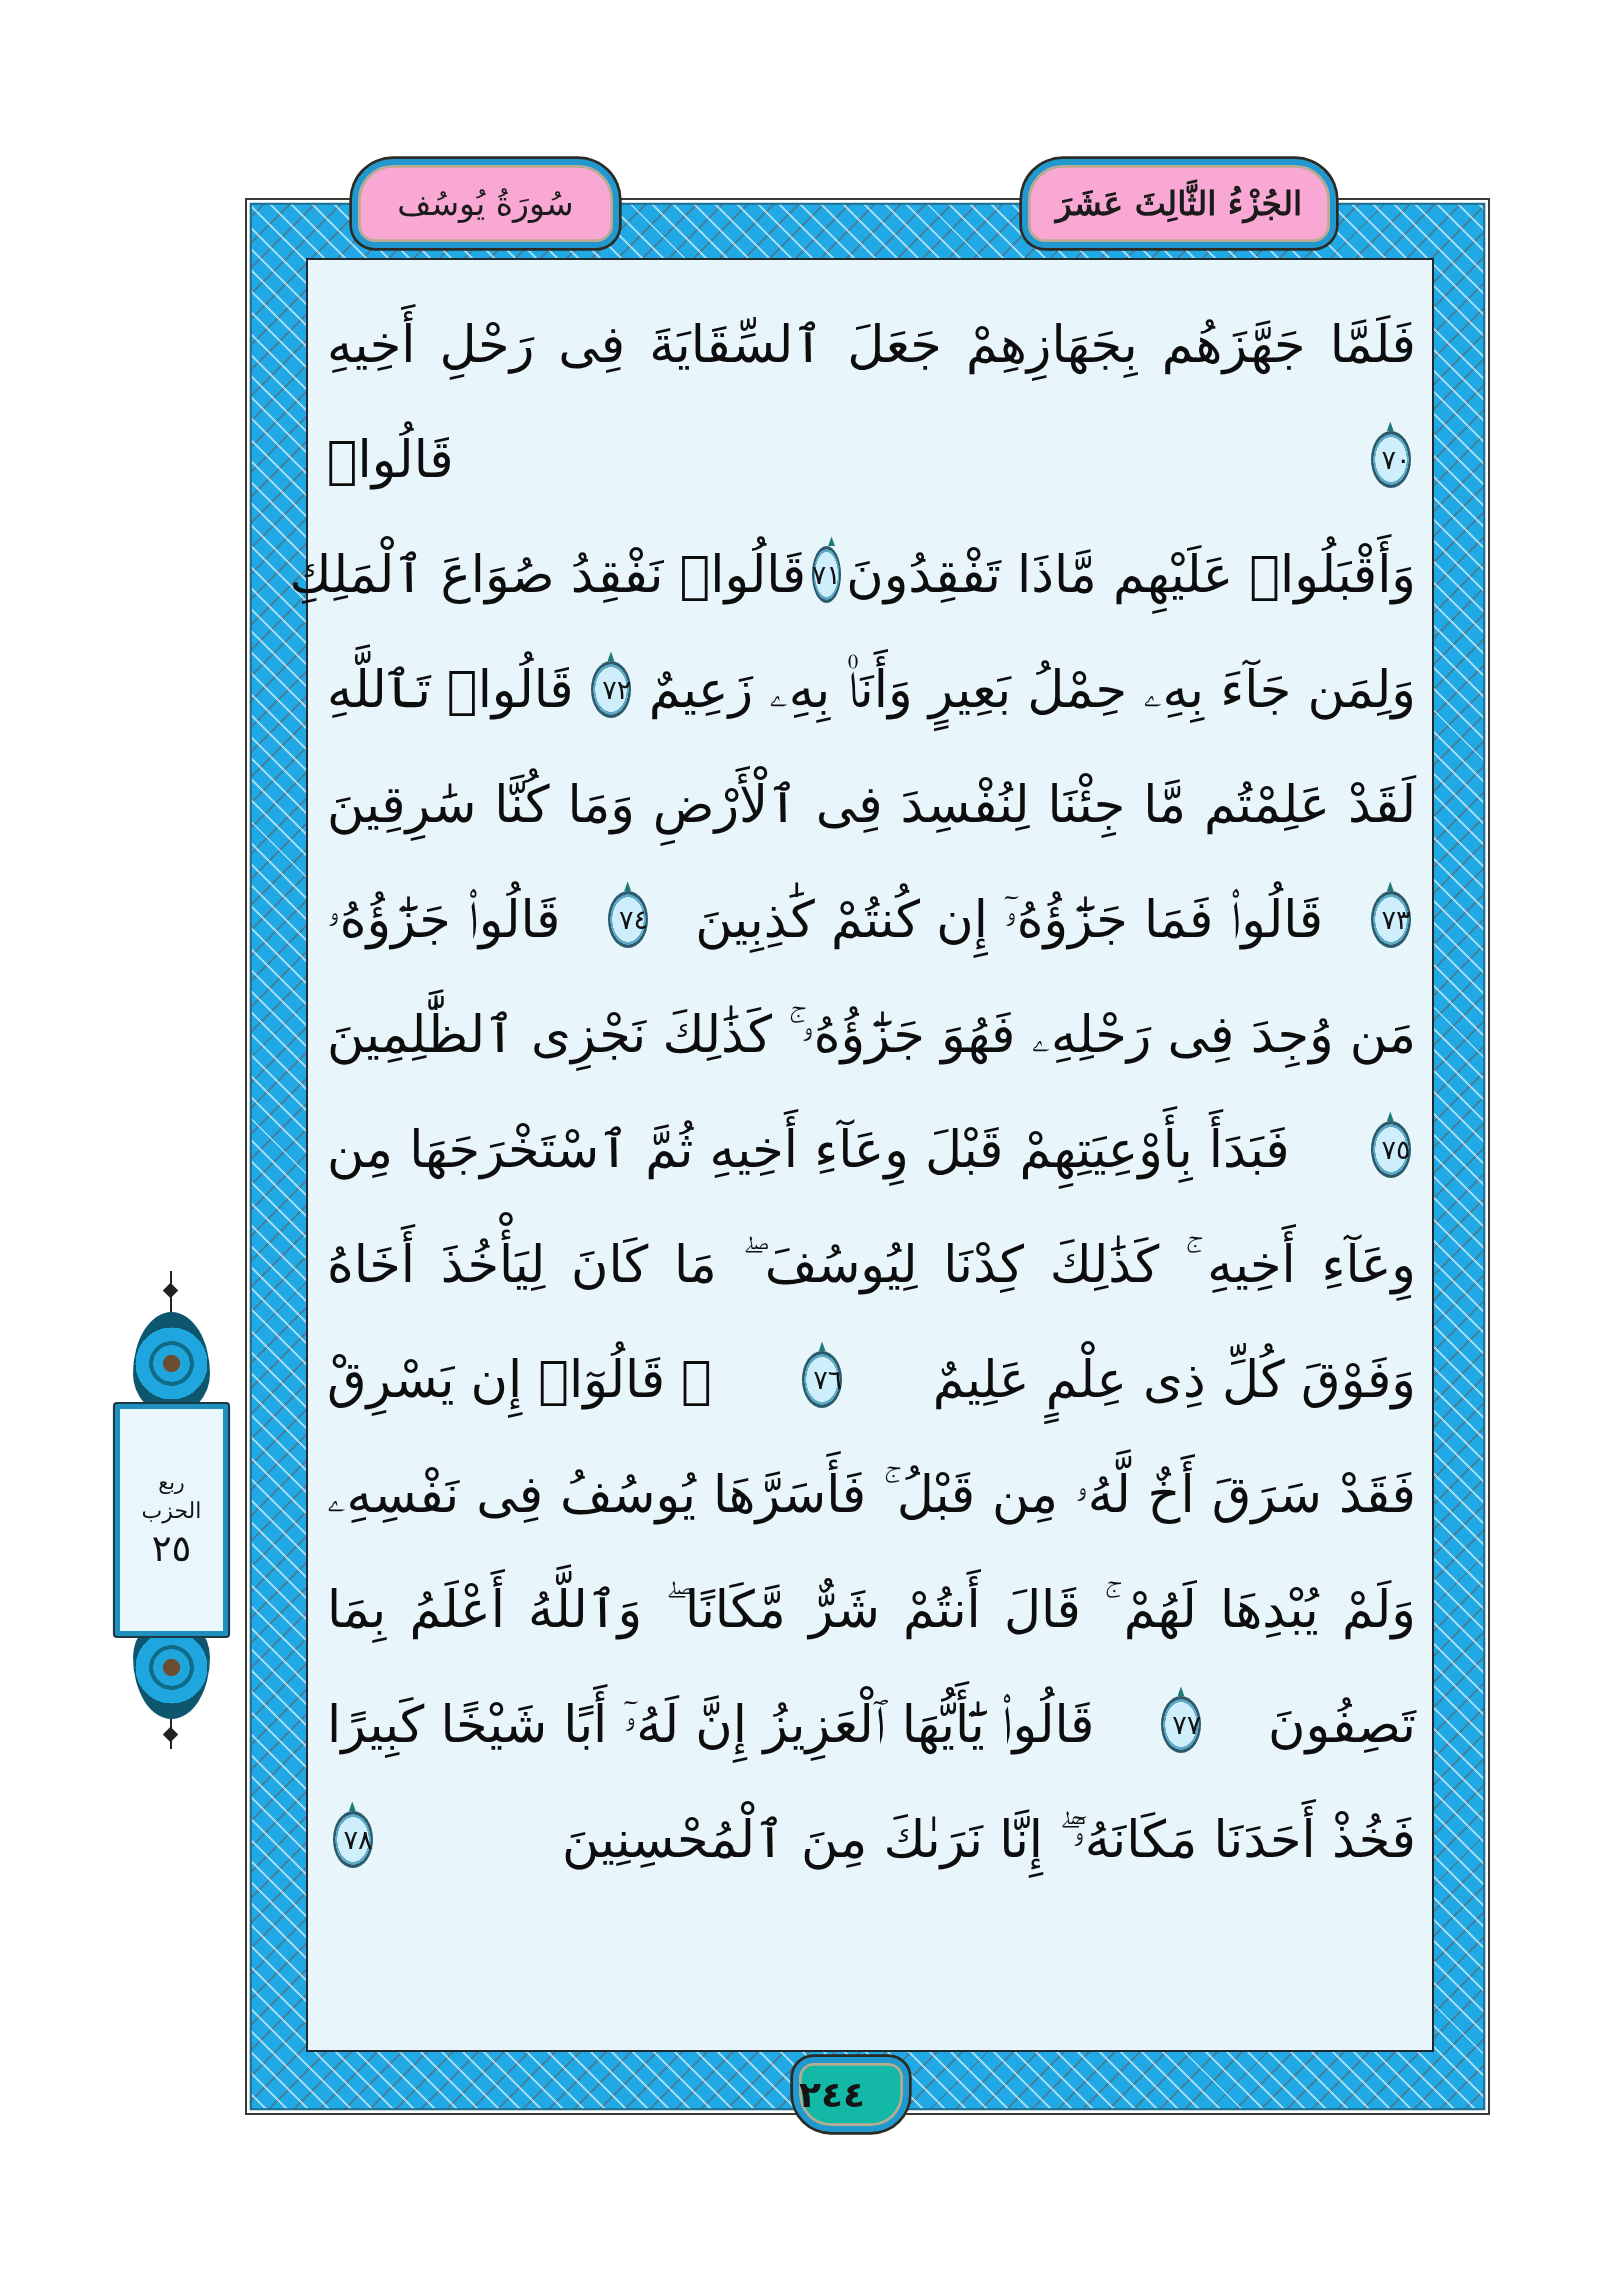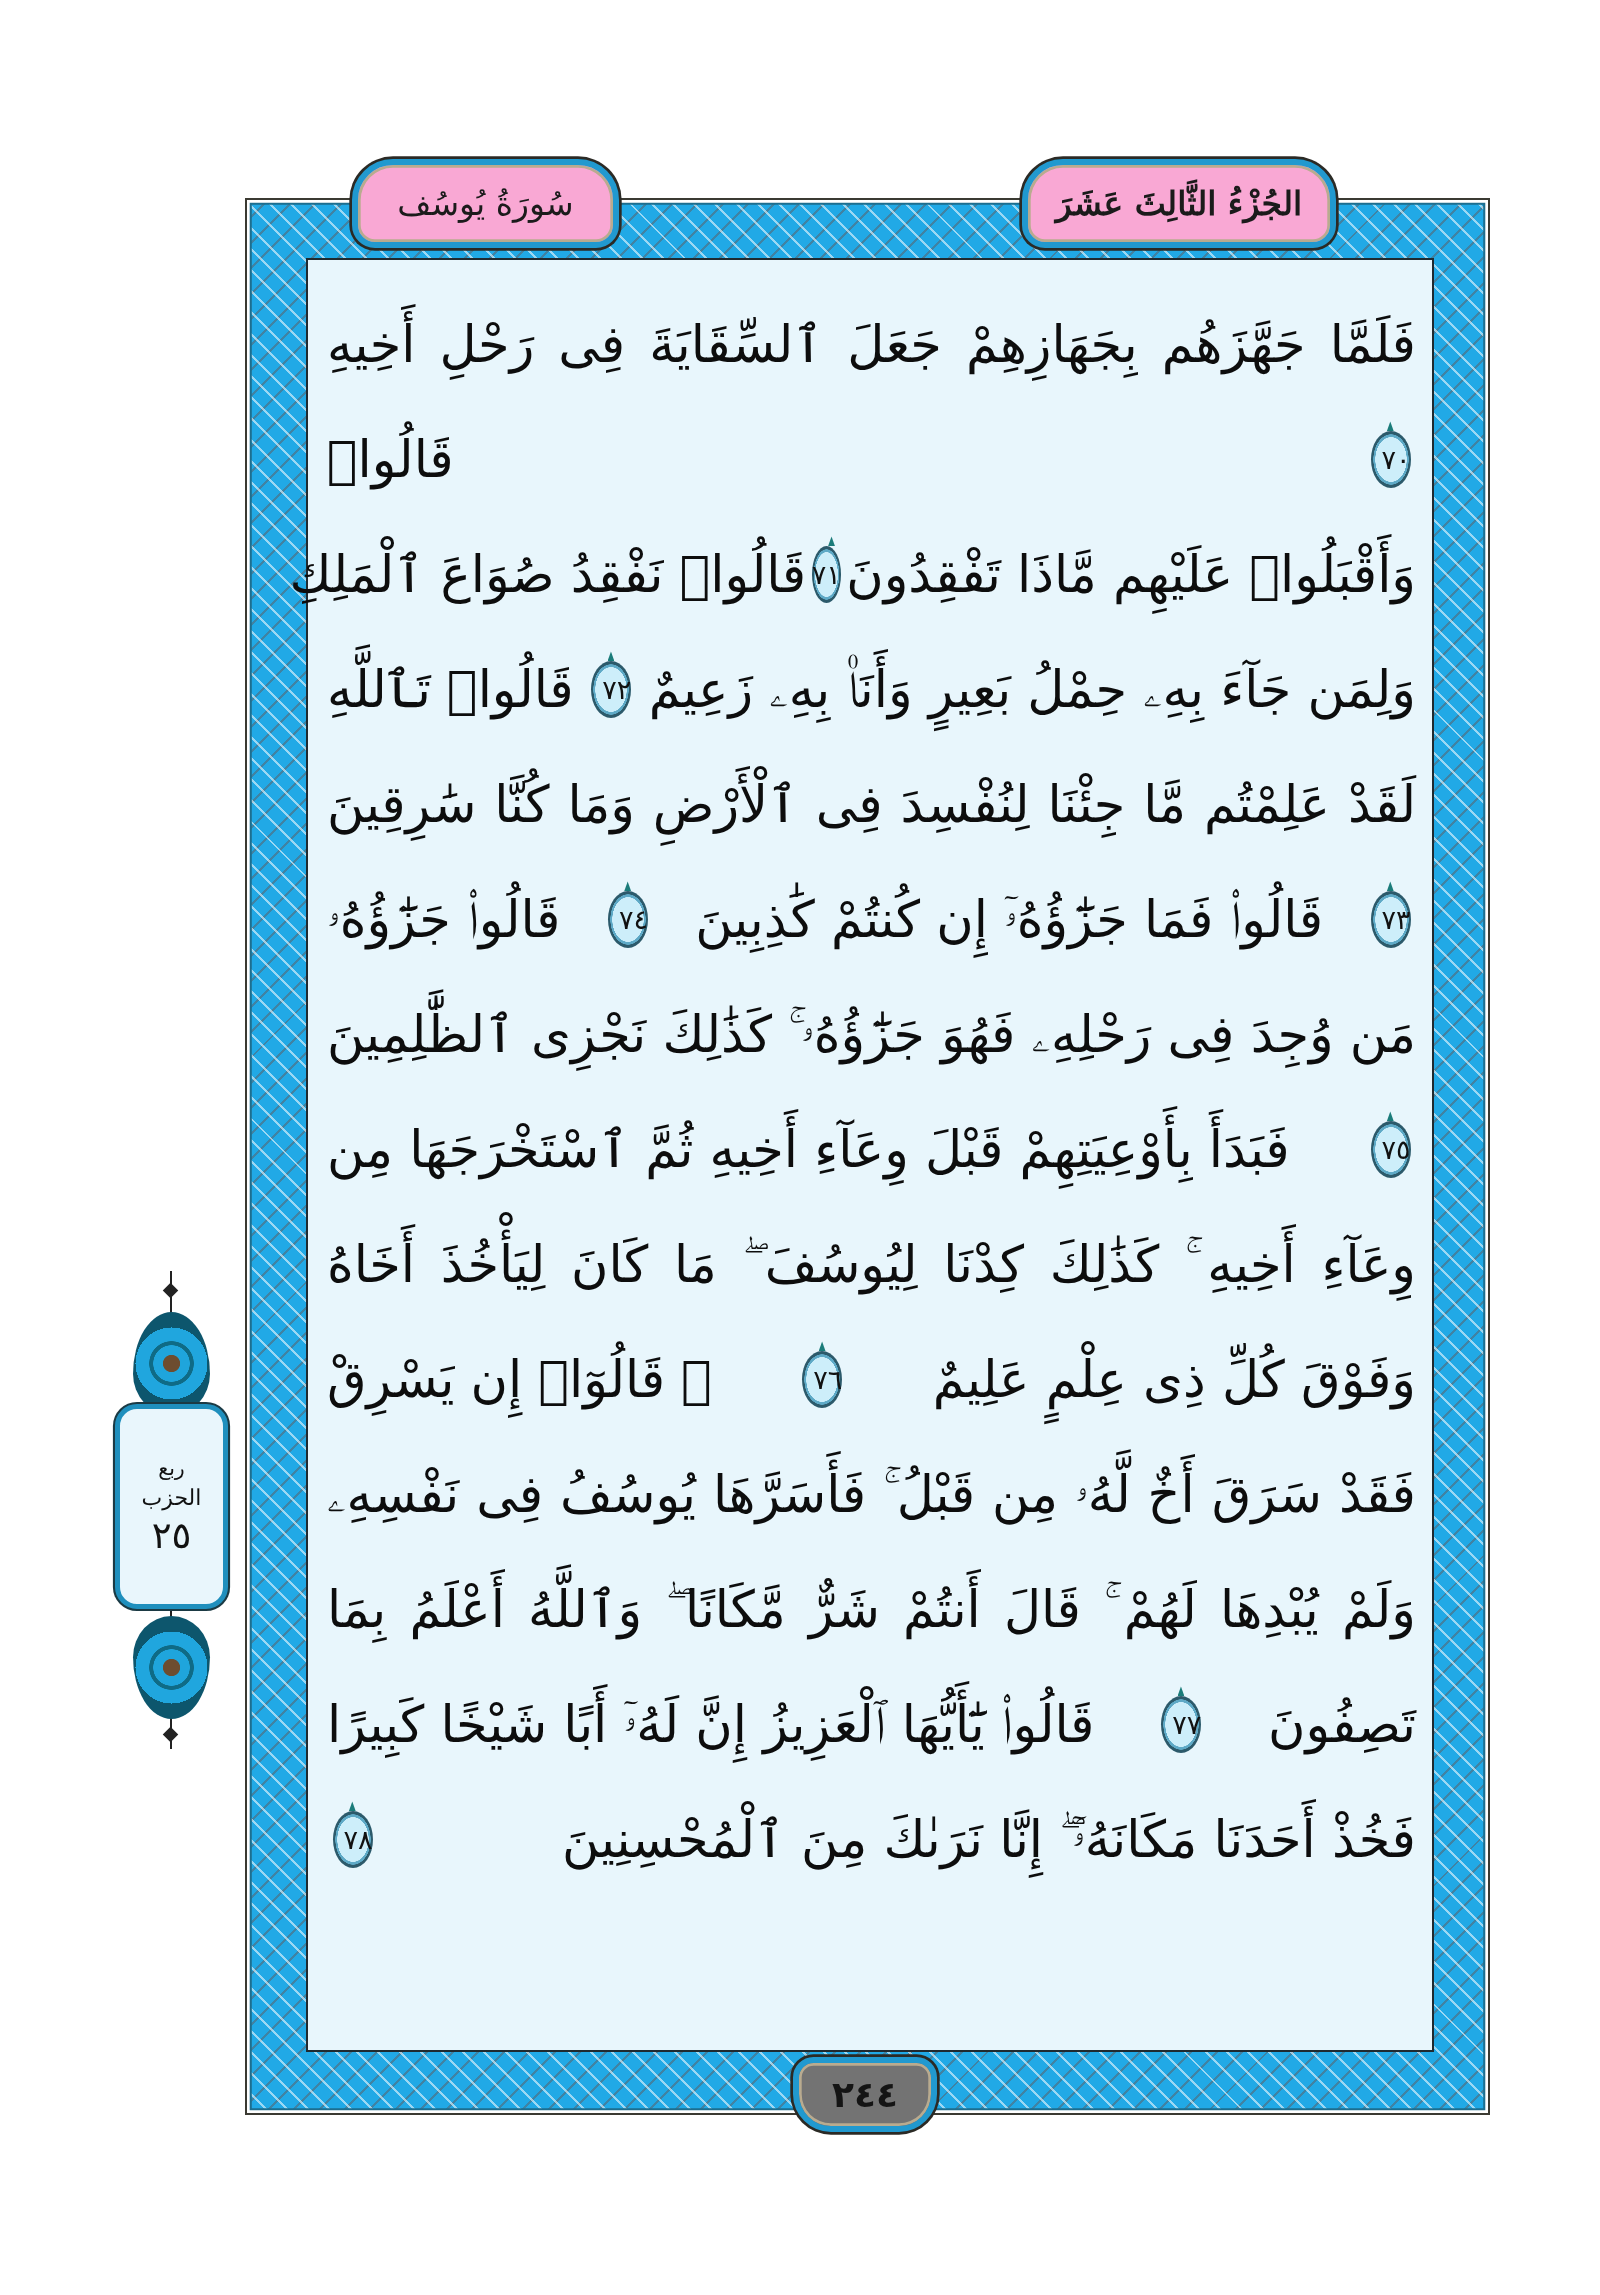--- a/index.html
+++ b/index.html
@@ -47,27 +47,27 @@
     .cartouche-text {
       font-family: "DejaVu Serif", serif;
       font-size: 33px;
       color: #1b1b1b;
       direction: rtl;
     }
     
     .page-num {
       position: absolute;
       left: 793px; top: 2057px;
-      width: 144px; height: 75px;
-      background: #737373;
+      width: 116px; height: 75px;
+      background: #14b8a6;
       border: 6.8px solid #2199cf;
       border-radius: 20.5px 20.5px 38px 38px;
       box-shadow: 0 0 0 2.7px #2b2a25, inset 0 0 0 2.7px #b9ab8f;
       box-sizing: border-box;
-      display: flex; align-items: center; justify-content: center;
+      display: flex; align-items: center; justify-content: flex-start;
     }
     .page-num span {
       font-family: "DejaVu Sans", sans-serif;
       font-weight: bold;
       font-size: 36px;
       color: #141414;
     }
     
     .lines {
       position: absolute;
@@ -128,24 +128,24 @@
       width: 77px; height: 103px;
       background:
         radial-gradient(circle at 50% 50%, #6d4d2f 0 8.2px, #1fa5dc 9px 18px, #0f6b86 18.5px 22px, #20a6de 22.6px 36px, #0d566d 36px 100%);
       border-radius: 50% 50% 50% 50% / 60% 60% 40% 40%;
     }
     .hizb-knot.top { top: 1312px; }
     .hizb-knot.bottom { top: 1616px; border-radius: 50% 50% 50% 50% / 40% 40% 60% 60%; }
     .hizb-box {
       position: absolute;
       left: 115px; top: 1404px;
-      width: 113px; height: 205px;
+      width: 113px; height: 232px;
       background: #e9f6fc;
       border: 5.5px solid #1f8fbd;
-      border-radius: 22px;
+      border-radius: 2px;
       box-shadow: 0 0 0 2.1px #1b3a44;
       box-sizing: border-box;
       display: flex; flex-direction: column; align-items: center; justify-content: center;
       gap: 4.1px;
     }
     .hizb-box span {
       font-family: "DejaVu Serif", serif;
       color: #111;
       direction: rtl;
     }

